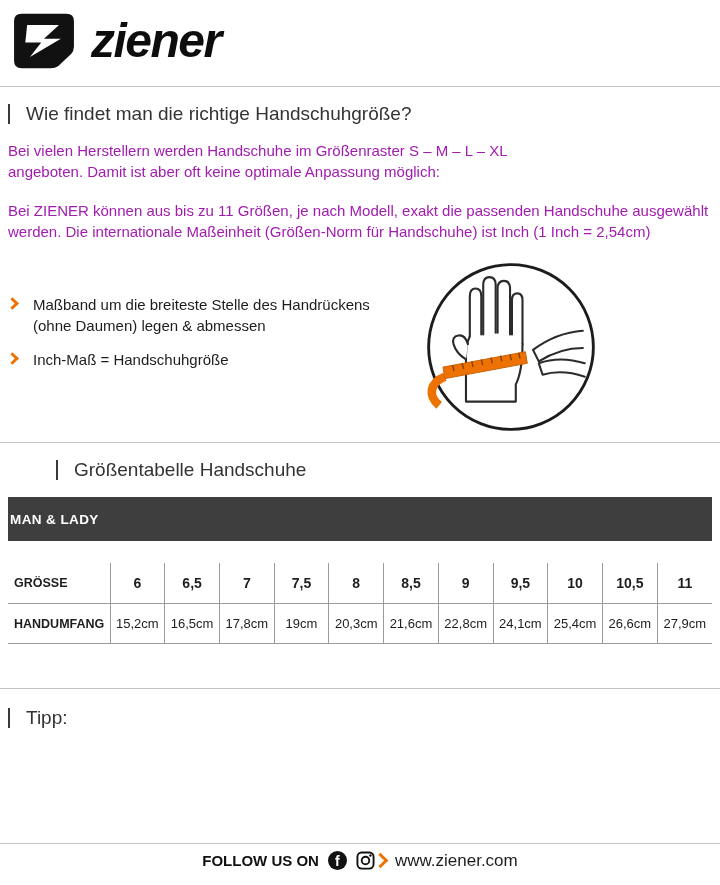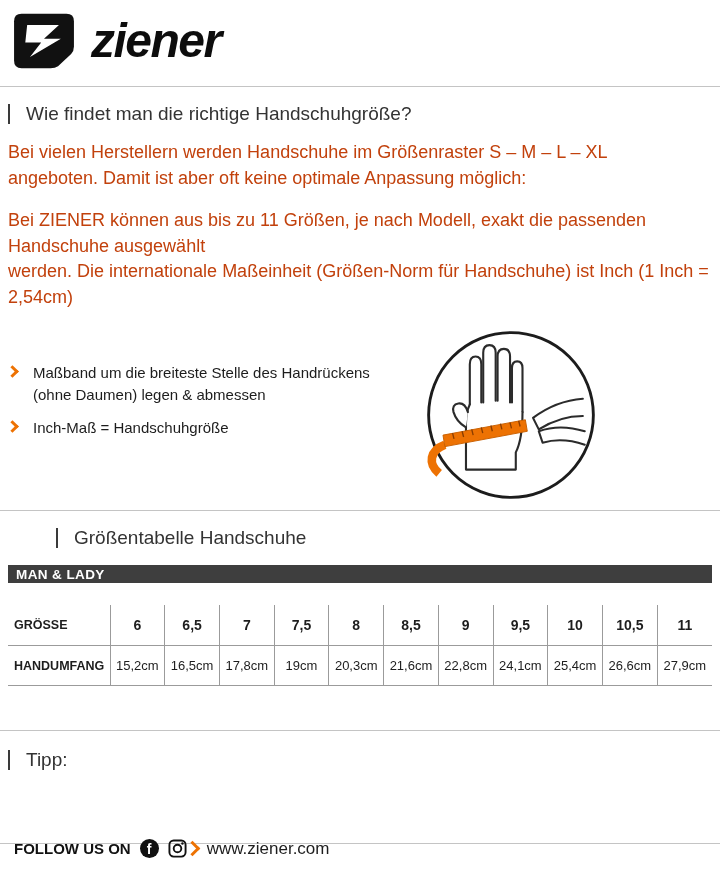--- a/index.html
+++ b/index.html
@@ -13,53 +13,53 @@
   .logo-row{display:flex;align-items:center;gap:15px;padding:12px 0 12px 4px;}
   .wordmark{font-size:48px;font-weight:700;font-style:italic;letter-spacing:-1.5px;color:#0d0d0d;line-height:1;padding-bottom:4px;}
 
   .divider{border:none;border-top:1px solid #c4c4c4;margin:0 -8px;height:0;}
 
   
   .h-row{display:flex;align-items:center;gap:16px;}
   .h-bar{width:2px;height:20px;background:#3a3a3a;flex:none;}
   .h-text{font-size:19px;color:#333;font-weight:400;}
 
-  .para{font-size:18px;line-height:1.42;white-space:pre-line;color:#c2410c;}
+  .para{font-size:15px;line-height:1.42;white-space:pre-line;color:#a21caf;}
   #intro-heading{margin-top:16px;}
   #intro-p1{margin-top:15px;}
   #intro-p2{margin-top:17px;}
 
   
   .measure{display:flex;align-items:flex-start;margin-top:22px;min-height:178px;}
   .measure-left{margin-top:18px;flex:1;}
   .measure-heading{font-size:16px;color:#1d1d1d;}
   .bullet{display:flex;gap:16px;margin-top:12px;align-items:flex-start;}
   .bullet .b-text{font-size:15px;line-height:1.42;white-space:pre-line;}
   .chev{width:6px;height:6px;border-top:3px solid #ED7203;border-right:3px solid #ED7203;transform:rotate(45deg);display:inline-block;flex:none;}
   .bullet .chev{margin-top:5px;}
   .illus{flex:none;margin-right:110px;margin-top:-8px;}
 
   
   #table-heading{margin-top:16px;padding-left:48px;}
   .table-wrap{margin-top:16px;}
-  .tbl-head{height:18px;display:flex;align-items:center;background:#3E3E3E;color:#fff;font-weight:700;font-size:13.5px;letter-spacing:.4px;padding:0 8px;}
+  .tbl-head{height:44px;display:flex;align-items:center;background:#3E3E3E;color:#fff;font-weight:700;font-size:13.5px;letter-spacing:.4px;padding:0 2px;}
   table.sizes{width:100%;border-collapse:collapse;table-layout:fixed;margin-top:22px;}
   table.sizes col.c-label{width:102px;}
   table.sizes th{ text-align:left;padding:12px 6px 12px 6px;font-size:12.5px;font-weight:700;border-bottom:1px solid #9b9b9b;}
   table.sizes td{ text-align:center;padding:12px 2px;border-bottom:1px solid #9b9b9b;border-left:1px solid #9b9b9b;}
   tr.row-sizes td{font-weight:700;font-size:14px;}
   tr.row-cm td{font-size:13px;}
 
   
   #tipp-heading{margin-top:58px;}
   #tipp-text{margin-top:15px;}
 
   
   .footer-divider{position:absolute;left:0;right:0;bottom:41px;border-top:1px solid #c4c4c4;}
-  .footer{position:absolute;left:0;right:0;bottom:16px;height:41px;display:flex;align-items:center;justify-content:flex-start;padding:0 14px;}
+  .footer{position:absolute;left:0;right:0;bottom:4px;height:41px;display:flex;align-items:center;justify-content:center;padding:0 14px;}
   .follow{display:flex;align-items:center;gap:9px;}
   .follow-label{font-weight:700;font-size:15px;color:#111;}
   .fb{width:19px;height:19px;border-radius:50%;background:#111;color:#fff;font-weight:700;font-size:14px;display:inline-flex;align-items:center;justify-content:center;cursor:pointer;}
   .ig{display:inline-flex;cursor:pointer;}
   .site{display:flex;align-items:center;gap:9px;}
   .site .chev{width:8px;height:8px;}
   .site-text{font-size:17px;color:#1d1d1d;}
 </style>
 </head>
 <body>

